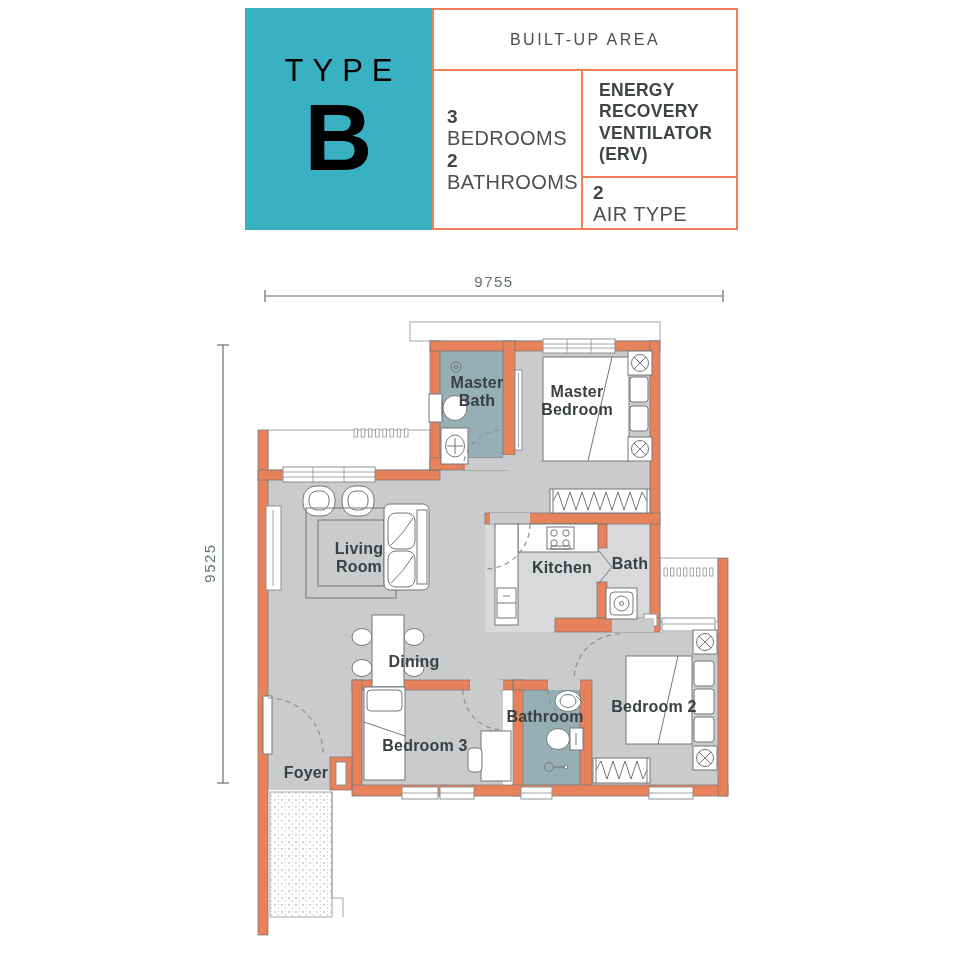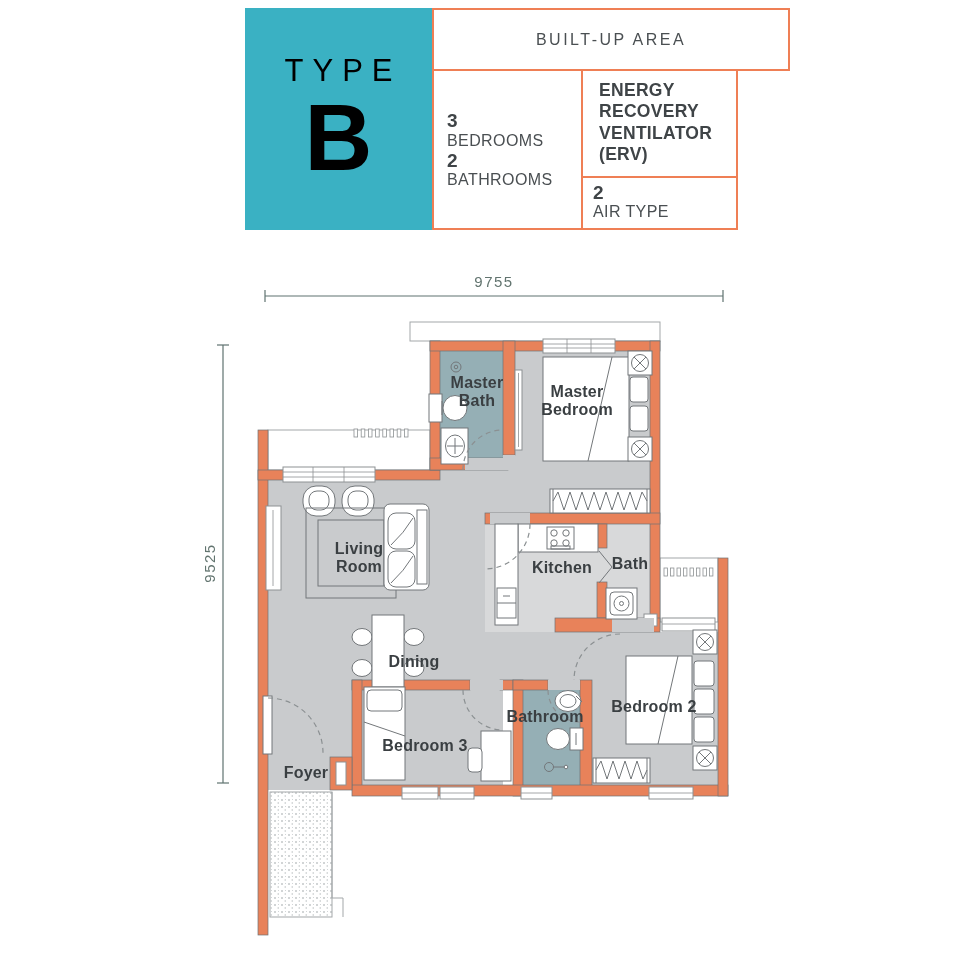--- a/index.html
+++ b/index.html
@@ -18,28 +18,28 @@
   .stage{position:relative;width:980px;height:980px;background:#ffffff;overflow:hidden;}
 
   
   .type-box{position:absolute;left:245px;top:8px;width:187px;height:222px;background:var(--teal);
     display:flex;flex-direction:column;align-items:center;justify-content:center;color:#000000;}
   .type-word{font-size:31px;letter-spacing:9px;margin-right:-9px;font-weight:400;}
   .type-letter{font-size:94px;font-weight:bold;line-height:1.0;margin-top:2px;}
 
   .info{position:absolute;left:432px;top:8px;width:306px;height:222px;}
   .ibox{position:absolute;border:2px solid var(--accent);background:#fff;}
-  .box-a{left:0;top:0;width:358px;height:63px;display:flex;flex-direction:column;align-items:center;justify-content:center;text-align:center;}
+  .box-a{left:0;top:0;width:306px;height:63px;display:flex;flex-direction:column;align-items:center;justify-content:center;text-align:center;}
   .box-b{left:0;top:61px;width:151px;height:161px;display:flex;flex-direction:column;justify-content:center;padding-left:13px;}
   .box-c{left:149px;top:61px;width:157px;height:109px;padding:9px 6px 0 16px;}
   .box-d{left:149px;top:168px;width:157px;height:54px;padding:4px 6px 0 10px;}
   .lbl-sm{font-size:16px;letter-spacing:2.5px;color:var(--ink-soft);line-height:1.2;}
   .lbl-big{font-size:27px;font-weight:bold;letter-spacing:1px;color:var(--ink);line-height:1.1;}
   .cnt{font-size:19px;font-weight:bold;color:var(--ink);line-height:1.12;}
-  .cap{font-size:16px;letter-spacing:.4px;color:var(--ink-soft);line-height:1.12;}
+  .cap{font-size:20px;letter-spacing:.4px;color:var(--ink-soft);line-height:1.12;}
   .erv{font-size:17.5px;font-weight:bold;color:var(--ink);line-height:1.22;white-space:pre-line;letter-spacing:.3px;}
 
   
   svg.plan{position:absolute;left:0;top:0;width:980px;height:980px;}
   .wall{fill:var(--wall);stroke:#6e7375;stroke-width:.7;}
   .floor{fill:var(--floor);}
   .floor-light{fill:var(--floor-light);}
   .floor-bath{fill:var(--floor-bath);}
   .fur{fill:#ffffff;stroke:#73777a;stroke-width:1;}
   .ln{fill:none;stroke:#73777a;stroke-width:1;}

